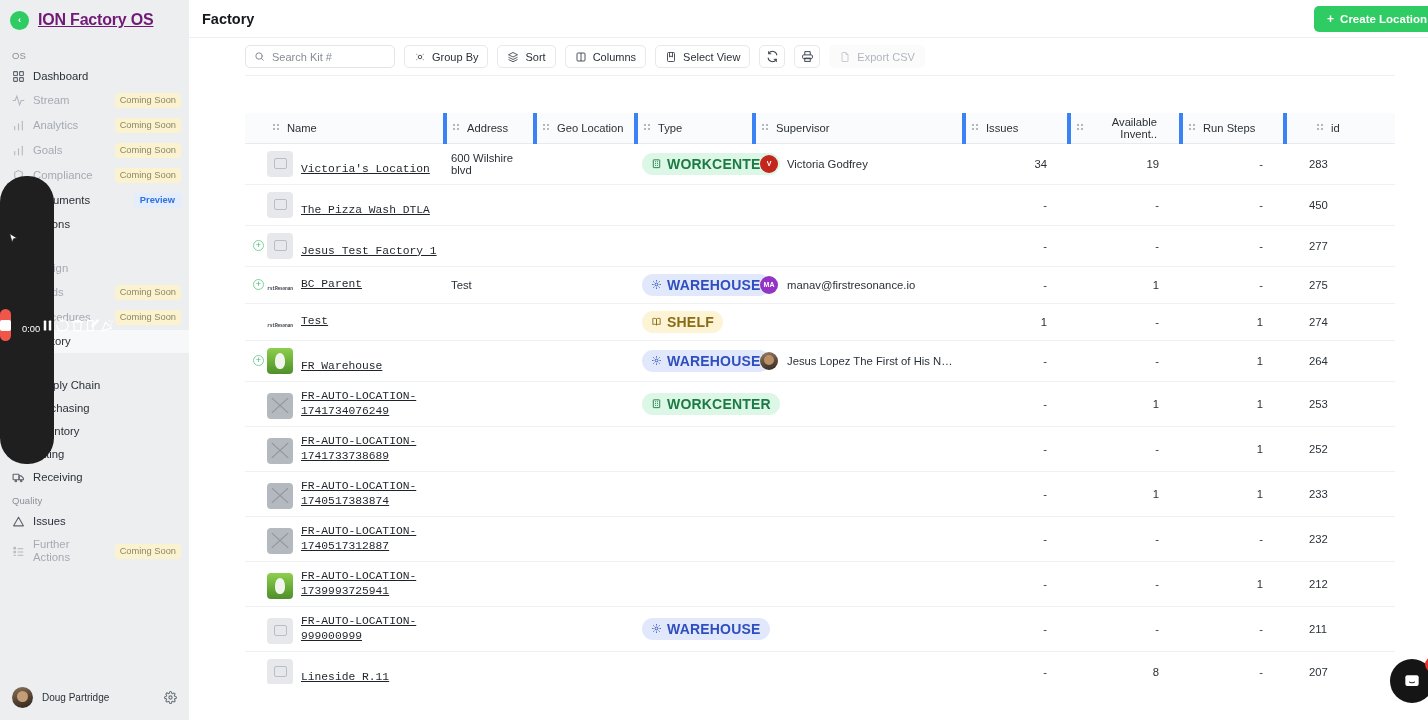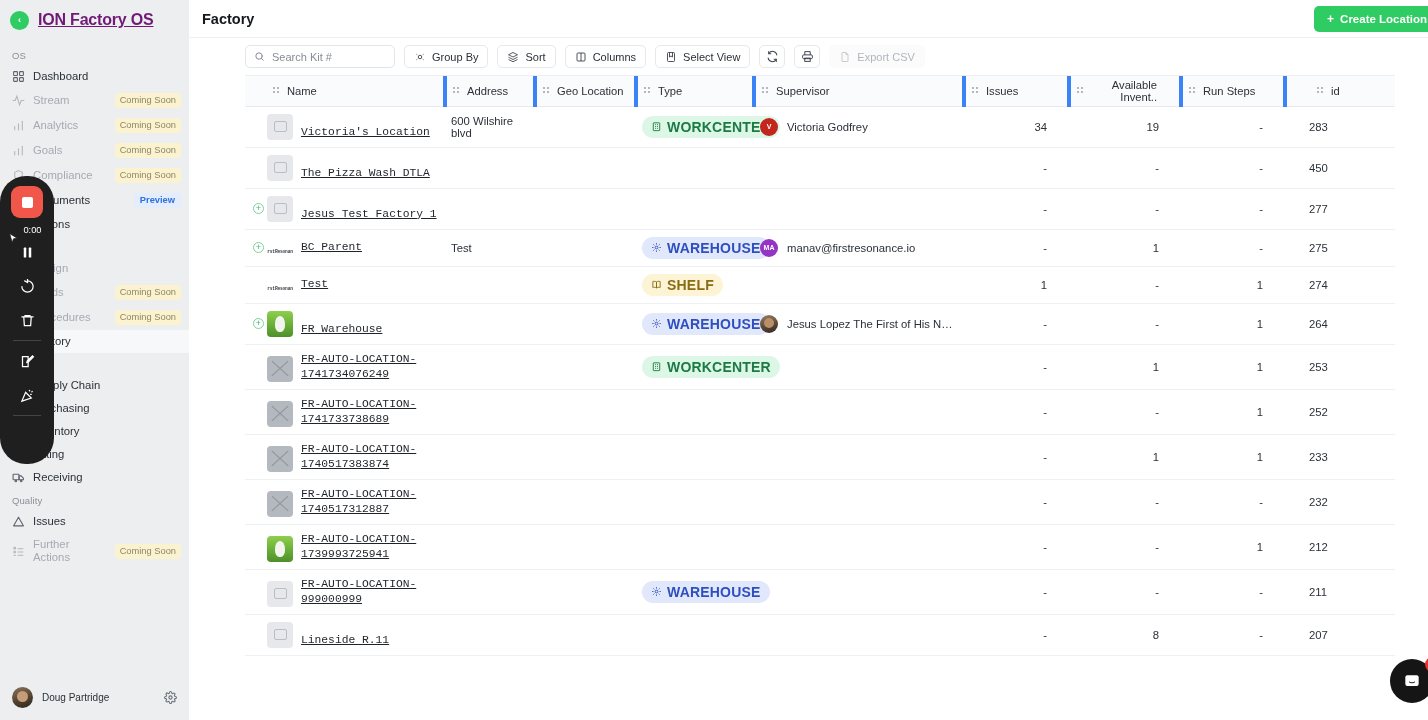--- a/index.html
+++ b/index.html
@@ -137,21 +137,21 @@
   }
   .tb-btn.disabled svg { color: #c2c6cc; }
 
   
   .table-wrap {
     flex: 1; overflow: hidden; padding: 0 0 0 0; position: relative;
     border-top: 1px solid #edeff1;
     margin-left: 56px;
     margin-right: 56px;
   }
-  table { border-collapse: collapse; width: 1128px; table-layout: fixed; }
+  table { border-collapse: collapse; width: 1128px; table-layout: fixed; margin-top: 37px; }
   thead th {
     background: #fafbfc; height: 30px;
     font-size: 11.2px; font-weight: normal; color: #2b3138;
     text-align: left; padding: 0 6px 0 0;
     border-bottom: 1px solid #e8eaed;
     position: relative; vertical-align: middle;
   }
   .th-inner { display: flex; align-items: center; gap: 7px; padding-left: 6px; }
   .grip {
     width: 7px; height: 12px; flex: 0 0 7px; position: relative;
@@ -243,21 +243,21 @@
     content:""; position:absolute; left:4px; top:3px; width:10px; height:10px;
     border-radius:50%; background:#b98f68;
   }
   .sup-name { overflow: hidden; white-space: nowrap; text-overflow: ellipsis; }
 
   
   .rec-widget {
     position: absolute; left: 0px; top: 176px;
     width: 54px; height: 288px; background: #201f1f;
     border-radius: 0 26px 26px 0; border-top-left-radius: 26px; border-bottom-left-radius: 26px;
-    display: flex; flex-direction: column; align-items: center;
+    display: flex; flex-direction: row; align-items: center;
     padding-top: 10px; gap: 0px; z-index: 50;
   }
   .rec-stop {
     width: 32px; height: 32px; border-radius: 9px; background: #f0564a;
     display: flex; align-items: center; justify-content: center; cursor: pointer;
   }
   .rec-stop i { width: 11px; height: 11px; background: #fff; border-radius: 2px; display:block; }
   .rec-time { color: #fff; font-size: 9.3px; margin-top: 7px; margin-left: 11px; }
   .rec-btn {
     width: 38px; height: 34px; display: flex; align-items: center; justify-content: center;

